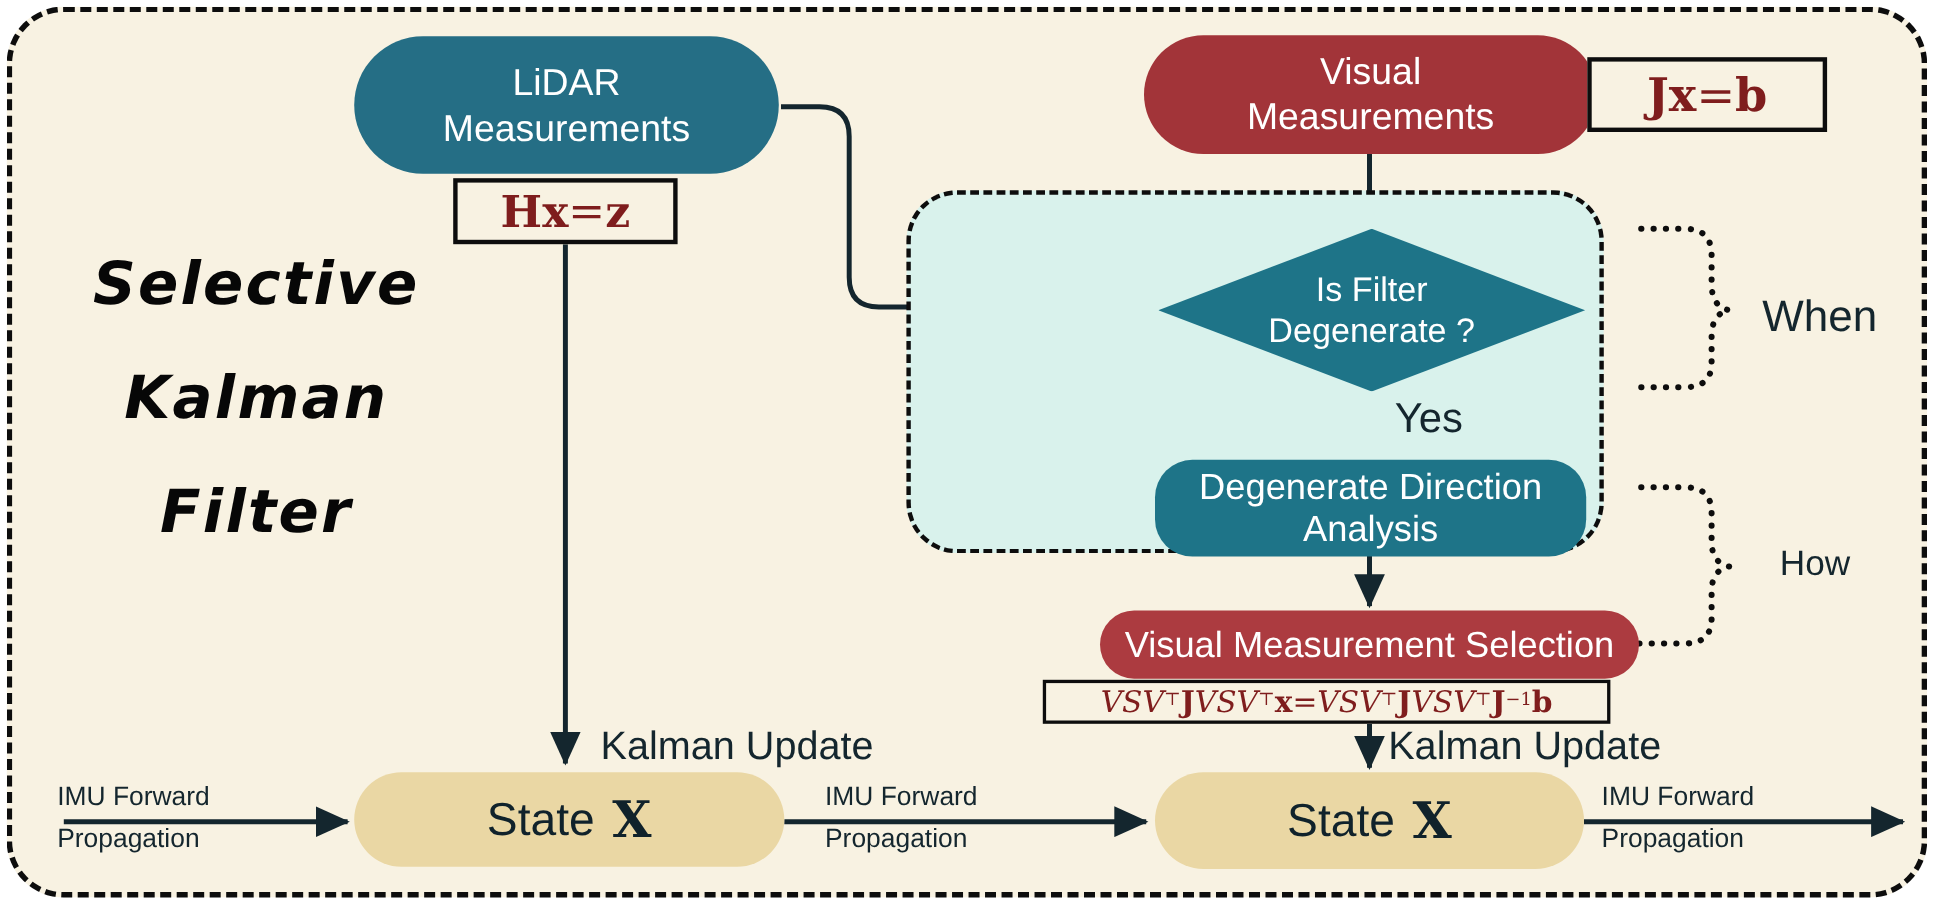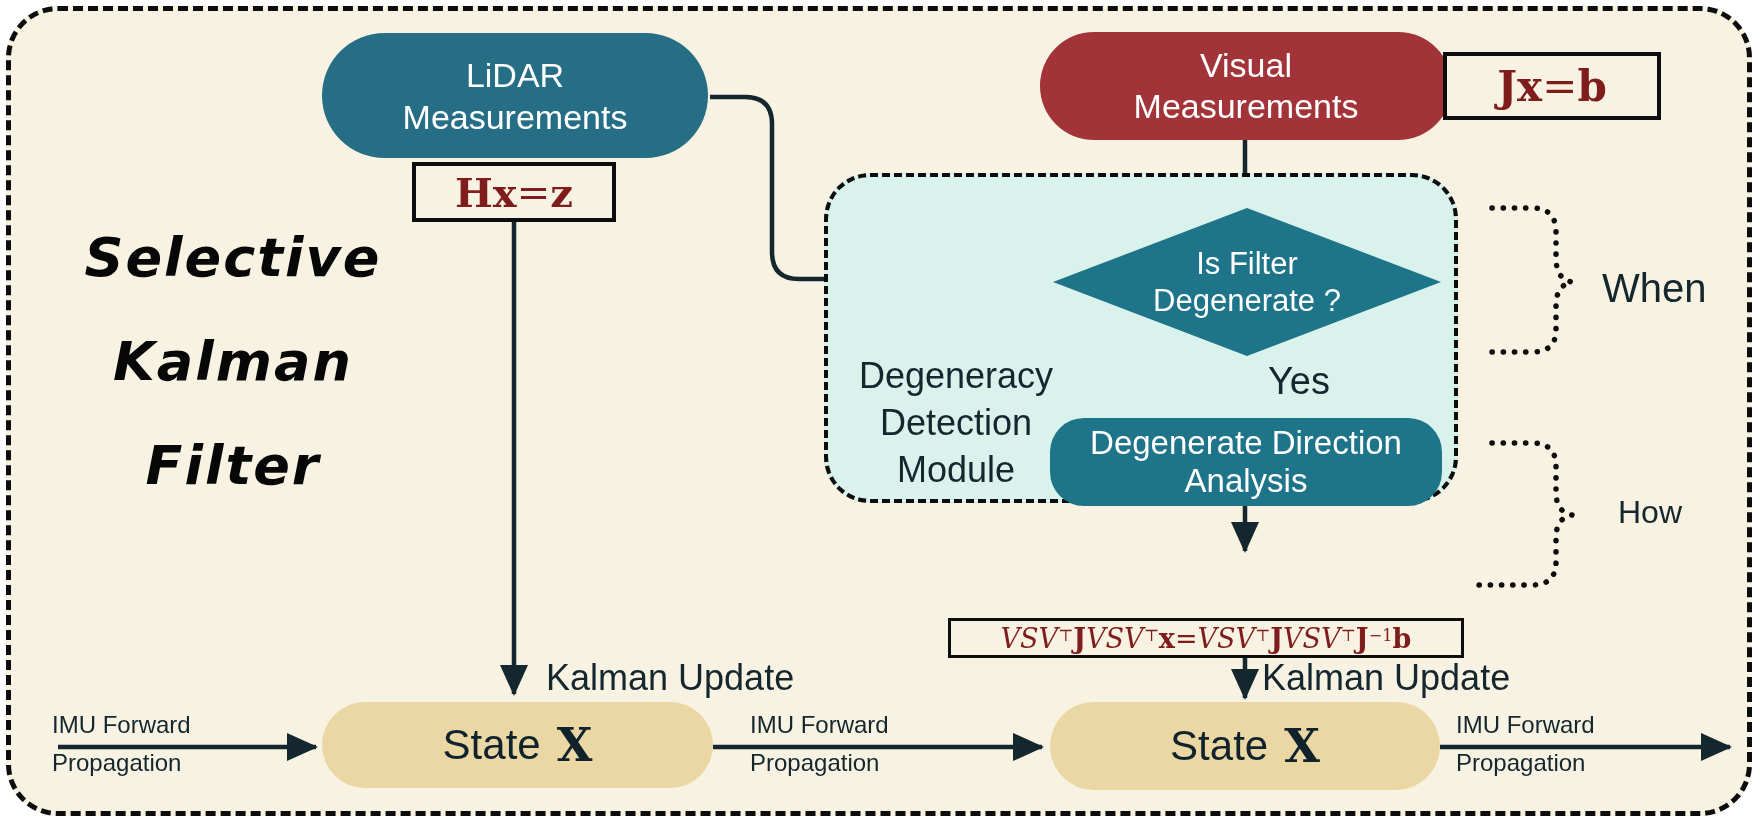--- a/index.html
+++ b/index.html
@@ -133,38 +133,36 @@
     <span class="ln">Measurements</span>
   </div>
 
   <div id="jx" class="abs fbox">
       <span class="tk-bf">Jx</span>
       <span> = </span>
       <span class="tk-bf">b</span>
     </div>
 
   <div id="module" class="abs"></div>
-  <div id="module-label" class="abs">
-    <div>Degeneracy</div>
-    <div>Detection</div>
-    <div>Module</div>
-  </div>
 
   <div id="diamond" class="abs">
     <span>Is Filter</span>
     <span>Degenerate ?</span>
   </div>
 
   <div id="yes" class="abs lab">Yes</div>
 
   <div id="dda" class="abs pill">
     <span class="ln">Degenerate Direction</span>
     <span class="ln">Analysis</span>
   </div>
 
+  <div id="vms" class="abs pill">
+    <span class="ln">Visual Measurement Selection</span>
+  </div>
 
   <div id="selform" class="abs fbox">
       <span class="tk-it">VSV</span>
       <span class="tk-sup">⊤</span>
       <span class="tk-bf">J</span>
       <span class="tk-it">VSV</span>
       <span class="tk-sup">⊤</span>
       <span class="tk-bf">x</span>
       <span> = </span>
       <span class="tk-it">VSV</span>

